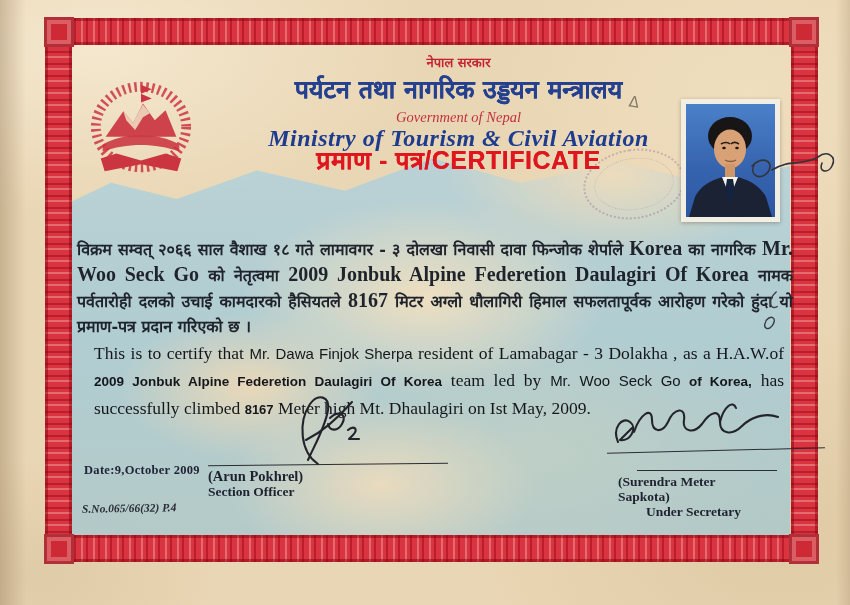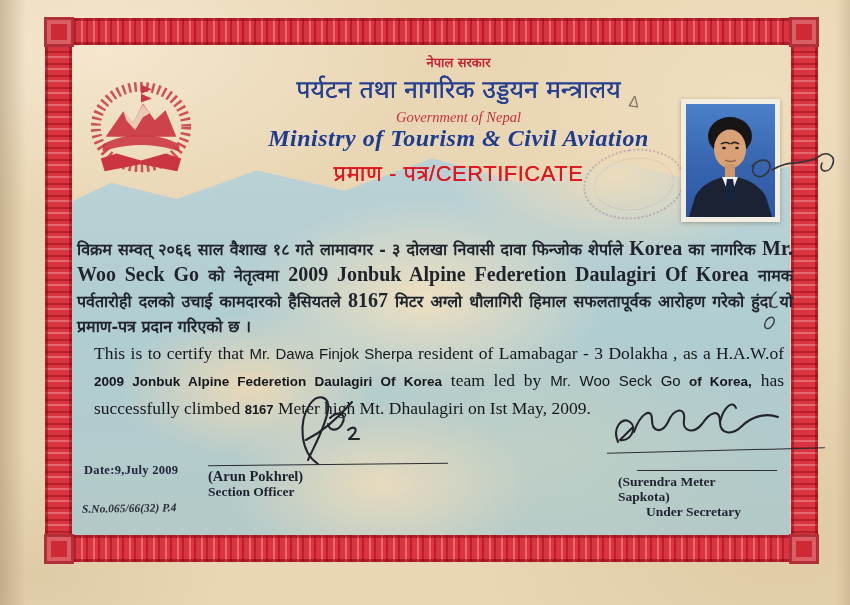--- a/index.html
+++ b/index.html
@@ -48,24 +48,24 @@
       linear-gradient(180deg, #b4d2da 0%, #a9ccd6 45%, #aec9cb 100%);
     clip-path:polygon(0 14%,7% 8%,16% 12%,27% 5%,39% 10%,51% 2%,63% 8%,77% 3%,88% 8%,100% 4%,100% 100%,0 100%);
     filter:blur(.4px);}
 
   
   .emblem{position:absolute;left:82px;top:74px;width:118px;height:110px;z-index:4;opacity:.92;}
 
   
   .ctr{position:absolute;left:72px;width:719px;text-align:center;z-index:4;margin-left:27px;}
   .h-govnp{top:53px;color:#c32332;font-size:13px;font-weight:bold;font-family:"DejaVu Sans",sans-serif;}
-  .h-minnp{top:71px;color:#24408f;font-size:25px;font-weight:normal;font-family:"DejaVu Sans",sans-serif;text-shadow:0 0 .5px #24408f;}
+  .h-minnp{top:71px;color:#24408f;font-size:25px;font-weight:bold;font-family:"DejaVu Sans",sans-serif;text-shadow:0 0 .5px #24408f;}
   .h-goven{top:109px;color:#c23040;font-size:14.5px;font-weight:normal;font-style:italic;}
   .h-minen{top:125px;color:#1d3c90;font-size:24px;font-weight:bold;font-style:italic;letter-spacing:.5px;}
-  .h-title{top:157px;color:#e0161f;font-size:22px;font-weight:normal;font-family:"Liberation Sans","DejaVu Sans",sans-serif;letter-spacing:.5px;text-shadow:0 0 .6px #e0161f;}
+  .h-title{top:142px;color:#e0161f;font-size:25px;font-weight:bold;font-family:"Liberation Sans","DejaVu Sans",sans-serif;letter-spacing:.5px;text-shadow:0 0 .6px #e0161f;}
 
   
   .photo-frame{position:absolute;left:681px;top:99px;width:99px;height:123px;background:#f2eee4;z-index:5;
     box-shadow:0 1px 4px rgba(70,50,20,.35);}
   .photo{position:absolute;left:5px;top:5px;right:5px;bottom:5px;overflow:hidden;
     background:linear-gradient(180deg,#4b80c9 0%,#3764af 55%,#2c57a4 100%);}
 
   
   .para-np{position:absolute;left:77px;top:220px;width:716px;z-index:4;color:#1f232b;
     font-size:16px;line-height:25px;text-align:justify;font-weight:bold;
@@ -181,21 +181,21 @@
     <path d="M52,30 C60,22 70,26 64,36 C60,43 52,44 50,36"></path>
     <path d="M70,42 C76,37 81,41 75,47 L71,51 L81,51"></path>
   </svg>
 
   <svg class="sig sig-sec" viewBox="0 0 180 55">
     <path d="M10,44 C4,30 14,18 22,24 C30,30 22,44 12,42 L24,30"></path>
     <path d="M26,34 C32,16 44,8 44,22 C44,34 54,36 60,24 C66,10 78,8 76,22 C74,34 86,36 94,26 C102,14 112,10 112,24 C112,36 124,38 134,28 C142,20 156,14 170,19"></path>
     <path d="M112,24 C116,8 125,2 128,10"></path>
   </svg>
 
-  <div class="date">Date:9,July 2009</div>
+  <div class="date">Date:9,October 2009</div>
   <div class="serial">S.No.065/66(32) P.4</div>
 
   <div class="sigline l-officer"></div>
   <div class="name n-officer">(Arun Pokhrel)</div>
   <div class="name t-officer">Section Officer</div>
 
   <div class="sigline l-sec-long"></div>
   <div class="sigline l-sec"></div>
   <div class="name n-sec1">(Surendra Meter</div>
   <div class="name n-sec2">Sapkota)</div>

